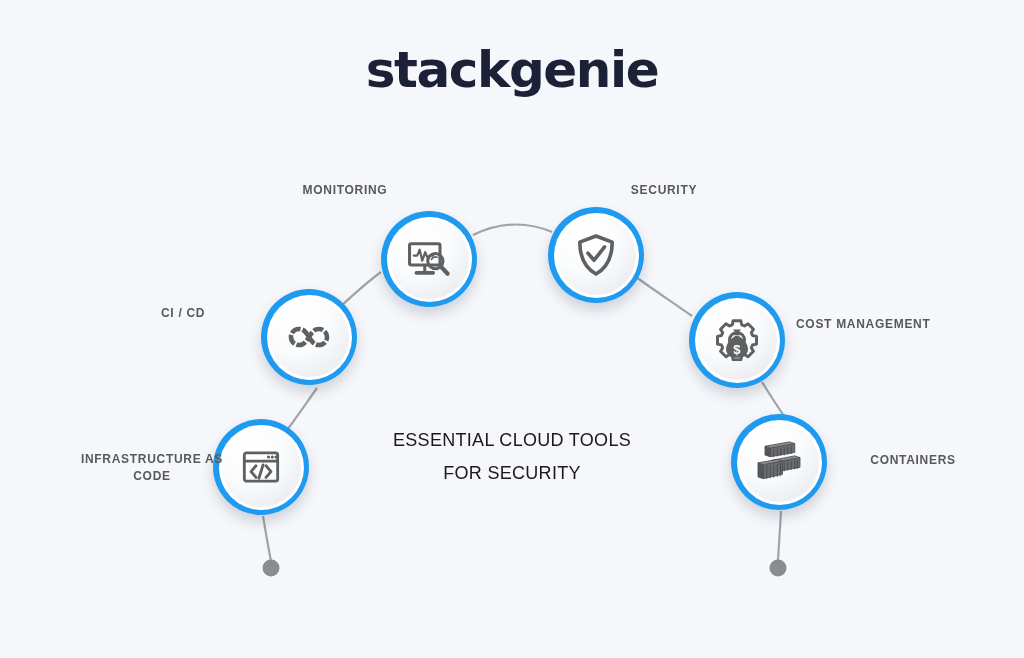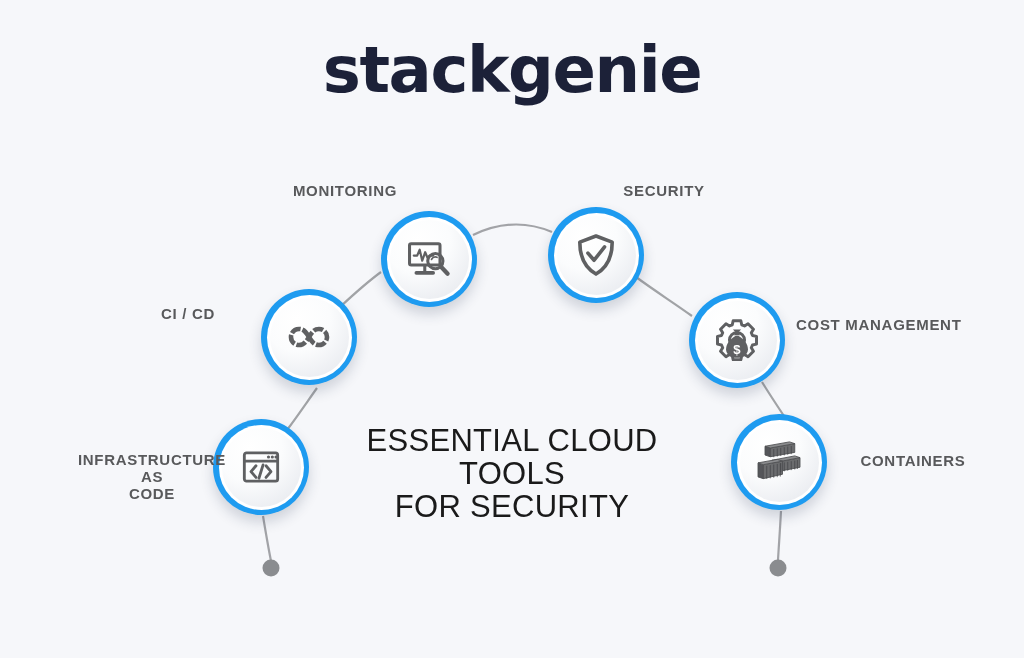--- a/index.html
+++ b/index.html
@@ -22,36 +22,36 @@
     height: 658px;
   }
 
   
   .brand {
     position: absolute;
     left: 0;
     top: 40px;
     width: 1024px;
     text-align: center;
-    font-size: 64px;
+    font-size: 50px;
     line-height: 60px;
     font-weight: bold;
     letter-spacing: -1.4px;
     color: #1c2138;
     font-family: "DejaVu Sans", sans-serif;
   }
 
   
   .center-title {
     position: absolute;
     left: 312px;
     top: 424px;
     width: 400px;
     text-align: center;
-    font-size: 31px;
+    font-size: 18px;
     line-height: 33px;
     color: #1a1a1a;
     letter-spacing: 0.3px;
   }
   .center-title span { display: block; }
 
   
   .arcs {
     position: absolute;
     left: 0; top: 0;
@@ -94,21 +94,21 @@
   .node-iac        { left: 213px; top: 419px; }
   .node-cicd       { left: 261px; top: 289px; }
   .node-monitoring { left: 381px; top: 211px; }
   .node-security   { left: 548px; top: 207px; }
   .node-cost       { left: 689px; top: 292px; }
   .node-containers { left: 731px; top: 414px; }
 
   
   .label {
     position: absolute;
-    font-size: 15px;
+    font-size: 12px;
     font-weight: bold;
     letter-spacing: 0.7px;
     color: #58595b;
     line-height: 17px;
     white-space: pre-line;
   }
   .label-iac        { left: 56px;  top: 451px; width: 160px; text-align: center; margin-left: 16px; }
   .label-cicd       { left: 161px; top: 305px; width: 88px;  text-align: left; }
   .label-monitoring { left: 279px; top: 182px; width: 132px; text-align: center; }
   .label-security   { left: 610px; top: 182px; width: 108px; text-align: center; }

